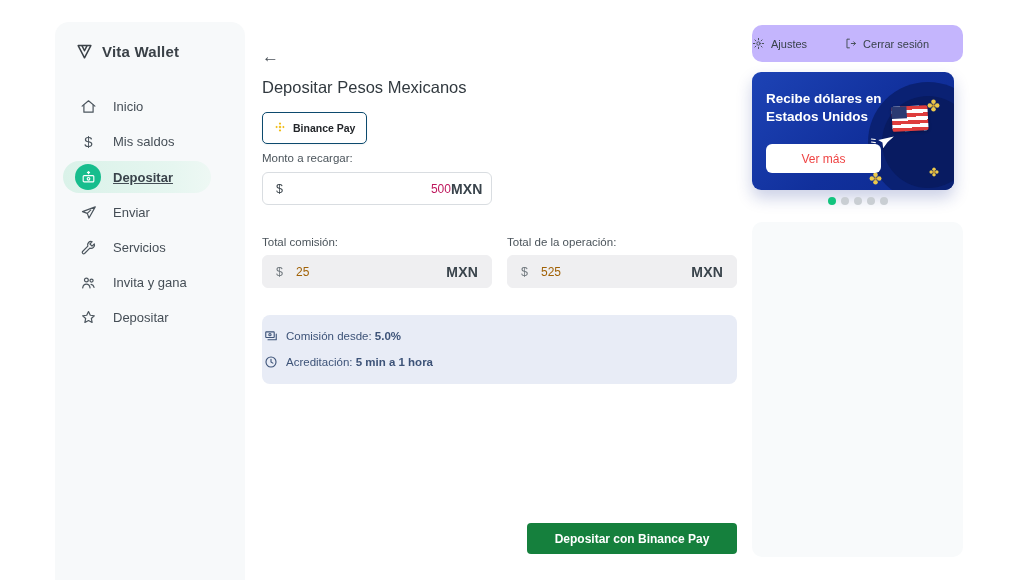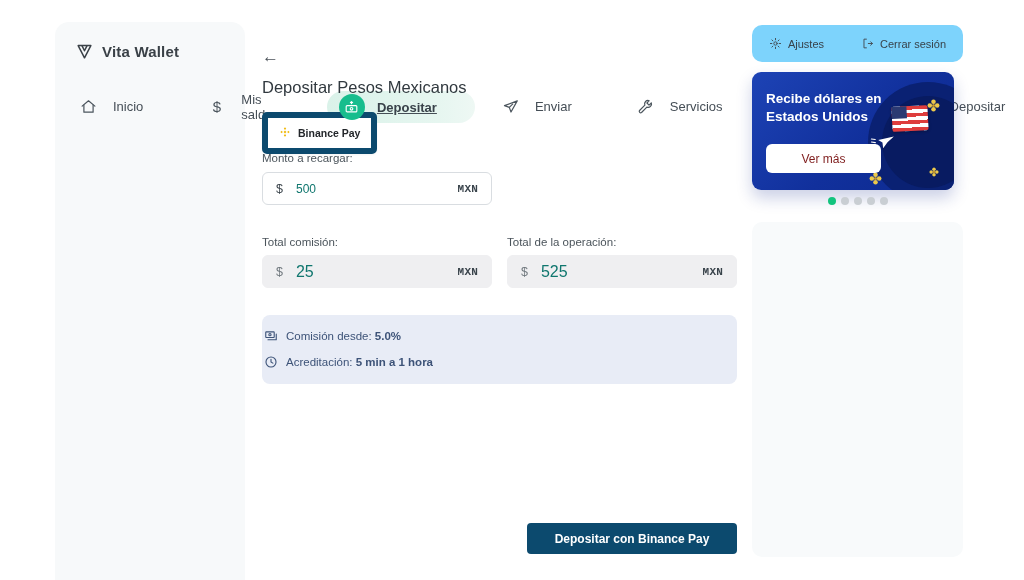--- a/index.html
+++ b/index.html
@@ -6,21 +6,21 @@
   html,body { width:1024px; height:580px; background:#ffffff; overflow:hidden;
               font-family:"Liberation Sans", sans-serif; }
   .stage { position:relative; width:1024px; height:580px; background:#fff; }
 
   
   .sidebar { position:absolute; left:55px; top:22px; width:190px; height:558px;
              background:#f7f9fa; border-radius:14px 14px 0 0; }
   .brand { display:flex; align-items:center; gap:8px; padding:20px 0 0 20px; }
   .brand svg { display:block; }
   .brand-name { font-size:15px; font-weight:bold; color:#3a4147; letter-spacing:.2px; }
-  .nav { margin-top:28px; display:flex; flex-direction:row;gap:40px; }
+  .nav { margin-top:28px; display:flex; flex-direction:column; }
   .nav-item { position:relative; display:flex; align-items:center; height:35px;
               padding-left:25px; cursor:pointer; color:#454e56; }
   .nav-item .ic { width:17px; height:17px; display:flex; align-items:center; justify-content:center;
                   color:#4b555d; flex:0 0 17px; }
   .nav-item .ic svg { width:17px; height:17px; }
   .nav-label { margin-left:16px; font-size:13px; }
   .dollar-glyph { font-size:15px; font-weight:500; color:#4b555d; line-height:1; }
   .nav-item.active { height:34px; margin:1px 0;text-decoration:underline; }
   .active-pill { position:absolute; left:8px; top:1px; width:148px; height:32px; border-radius:16px;
                  background:linear-gradient(90deg,#daf2e9 0%,#e6f6f0 75%,#eef8f4 100%); z-index:0; }
@@ -28,65 +28,65 @@
                  background:#17bd8d; display:flex; align-items:center; justify-content:center;
                  margin-left:-5px; color:#fff; }
   .nav-item.active .ic-circle svg { width:15px; height:15px; }
   .nav-item.active .nav-label { position:relative; z-index:1; font-weight:bold; color:#39424a; margin-left:12px; }
 
   
   .main { position:absolute; left:262px; top:0; width:475px; height:580px; }
   .back-arrow { position:absolute; left:0; top:48px; font-size:17px; color:#4a5158; cursor:pointer; line-height:1; }
   .page-title { position:absolute; left:0; top:78px; font-size:16.5px; font-weight:normal; color:#31393f; }
   .method-chip { position:absolute; left:0; top:112px; display:inline-flex; align-items:center; gap:7px;
-                 background:#fff; border:6px solid #0c4a6e; border-radius:5px; padding:6px 11px;
+                 background:#fff; border:1px solid #0c4a6e; border-radius:5px; padding:6px 11px;
                  box-shadow:0 1px 2px rgba(40,50,60,.05); cursor:pointer; }
   .method-chip svg { width:12px; height:12px; }
   .method-chip .chip-label { font-size:10.5px; font-weight:bold; color:#23262a; }
 
   .field-label { position:absolute; font-size:11.5px; color:#4b545b; }
   .field-box { position:absolute; height:33px; width:230px; border-radius:6px; display:flex;
                align-items:center; padding:0 13px; font-size:12px; }
   .field-box.editable { background:#fff; border:1px solid #d9dde1; }
   .field-box.readonly { background:#efeff1; border:1px solid #efeff1; }
   .cur-symbol { color:#3c454c; font-size:12.5px; }
   .cur-symbol.muted { color:#70787e; }
   .amount-input { border:none; outline:none; background:transparent; flex:1; margin-left:13px;
-                  font-size:12px; color:#0f766e; font-family:"Liberation Sans", sans-serif; }
-  .readonly-value { flex:1; margin-left:13px; font-size:16px; color:#0f766e; }
-  .cur-code { font-size:11px; font-weight:bold; color:#39434b; letter-spacing:.2px;font-family:Liberation Mono, monospace; }
+                  font-size:12px; color:#be185d; font-family:"Liberation Sans", sans-serif;text-align:right; }
+  .readonly-value { flex:1; margin-left:13px; font-size:12px; color:#a16207; }
+  .cur-code { font-size:14px; font-weight:bold; color:#39434b; letter-spacing:.2px; }
 
   .info-box { position:absolute; left:0; top:315px; width:475px; border-radius:8px;
               background:#e8ecf6; padding:14px 2px 15px; display:flex; flex-direction:column; gap:12px; }
   .info-line { display:flex; align-items:center; gap:8px; font-size:11.5px; color:#3d5378; }
   .info-line svg { width:14px; height:14px; color:#3d5378; flex:0 0 14px; }
   .info-line b { font-weight:bold; }
 
   .submit-btn { position:absolute; left:265px; top:523px; width:210px; height:31px; border:none;
-                border-radius:4px; background:#0c4a6e; color:#fff; font-size:12px; font-weight:bold;
+                border-radius:4px; background:#15803d; color:#fff; font-size:12px; font-weight:bold;
                 font-family:"Liberation Sans", sans-serif; cursor:pointer;text-align:center; }
 
   
   .rightcol { position:absolute; left:752px; top:0; width:211px; height:580px; }
-  .topbar-card { position:absolute; left:0; top:25px; width:211px; height:37px; background:#7dd3fc;
-                 border-radius:10px; display:flex; align-items:center; justify-content:center; gap:37px; }
+  .topbar-card { position:absolute; left:0; top:25px; width:211px; height:37px; background:#c4b5fd;
+                 border-radius:10px; display:flex; align-items:center; gap:37px; }
   .topbar-btn { display:flex; align-items:center; gap:6px; font-size:11px; color:#38424a; cursor:pointer; }
   .topbar-btn svg { width:13px; height:13px; color:#454f57; }
 
   .promo-card { position:absolute; left:0; top:72px; width:202px; height:118px; border-radius:9px;
                 background:linear-gradient(135deg,#1d43b5 0%,#11309c 55%,#0d2a8f 100%);
                 overflow:hidden; box-shadow:0 8px 16px rgba(17,42,140,.22); cursor:pointer; }
   .promo-circle { position:absolute; right:-34px; top:10px; width:120px; height:120px; border-radius:50%;
                   background:#0a2173; }
   .promo-circle2 { position:absolute; right:-20px; top:24px; width:92px; height:92px; border-radius:50%;
                    background:#081b61; }
   .promo-title { position:absolute; left:14px; top:18px; width:158px; font-size:13.5px; font-weight:bold;
                  color:#fff; line-height:1.35; }
   .promo-cta { position:absolute; left:14px; top:72px; width:115px; height:29px; background:#fff;
-               border:none; border-radius:6px; color:#7f1d1d; font-size:12px;
+               border:none; border-radius:6px; color:#ef4444; font-size:12px;
                font-family:"Liberation Sans", sans-serif; cursor:pointer; }
   .flag { position:absolute; right:26px; top:34px; width:36px; height:25px; border-radius:2px;
           transform:rotate(-3deg);
           background:repeating-linear-gradient(180deg,#de3d3d 0 3.6px,#ffffff 3.6px 7.2px);
           box-shadow:0 1px 3px rgba(0,0,0,.3); }
   .flag-canton { position:absolute; left:0; top:0; width:15px; height:12px; background:#2b3a72; }
   .plane { position:absolute; right:60px; top:62px; transform:rotate(8deg); }
   .flower { position:absolute; }
 
   .dots { position:absolute; left:0; top:197px; width:211px; display:flex; justify-content:center; gap:5px; }

